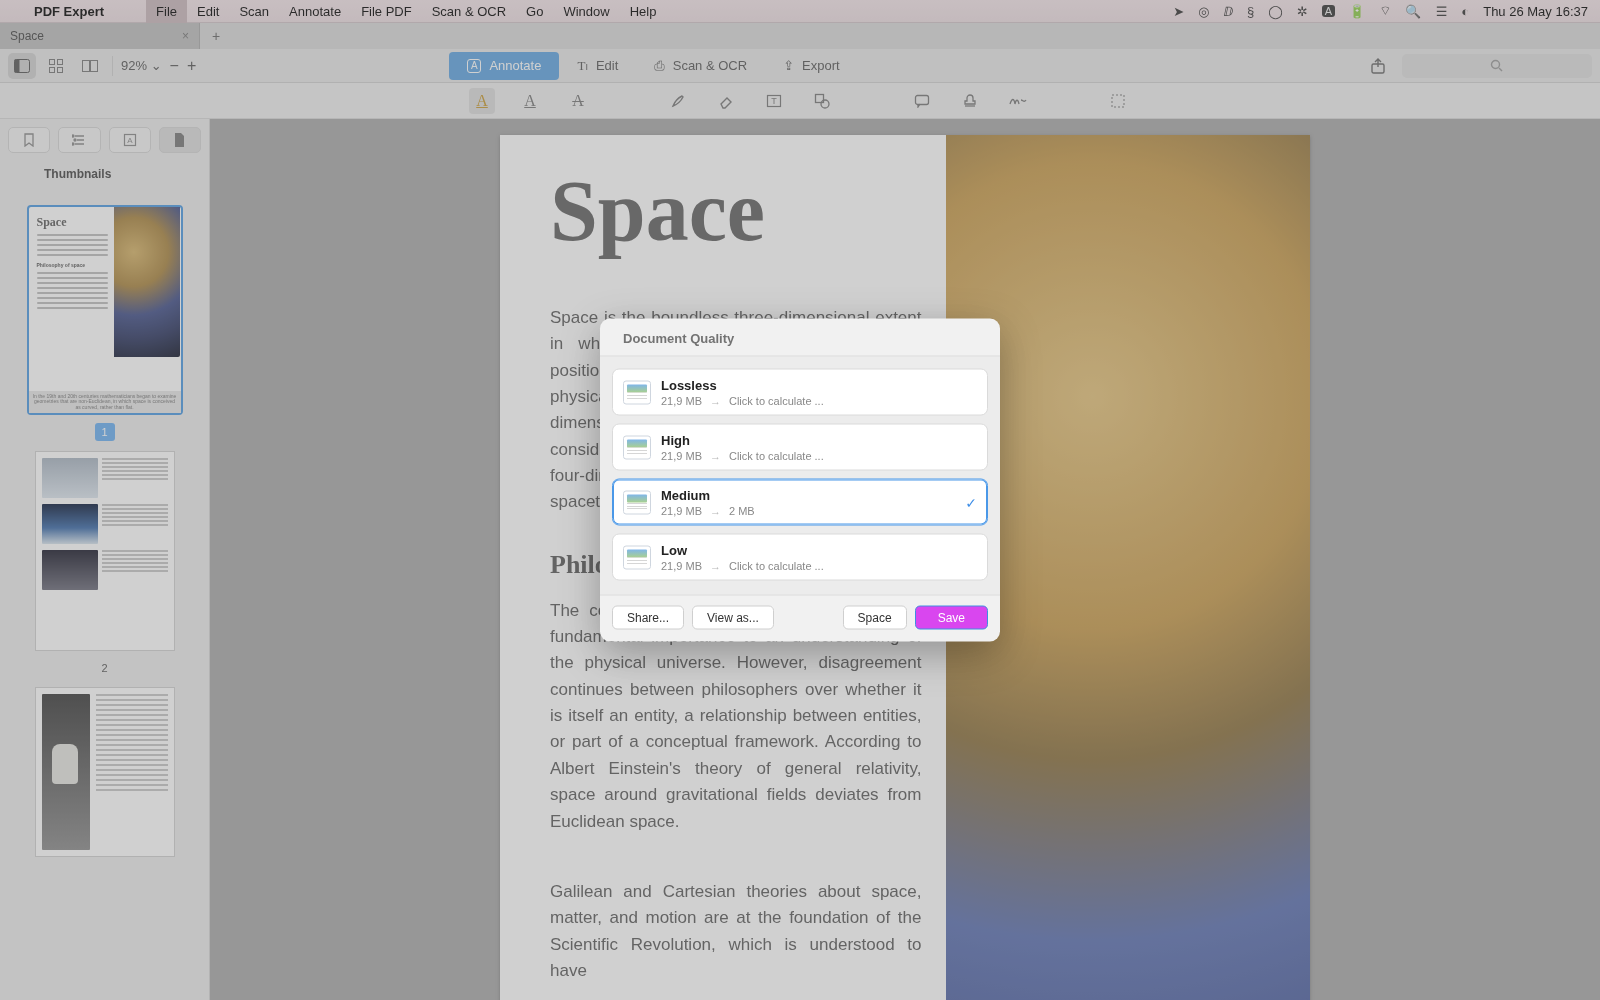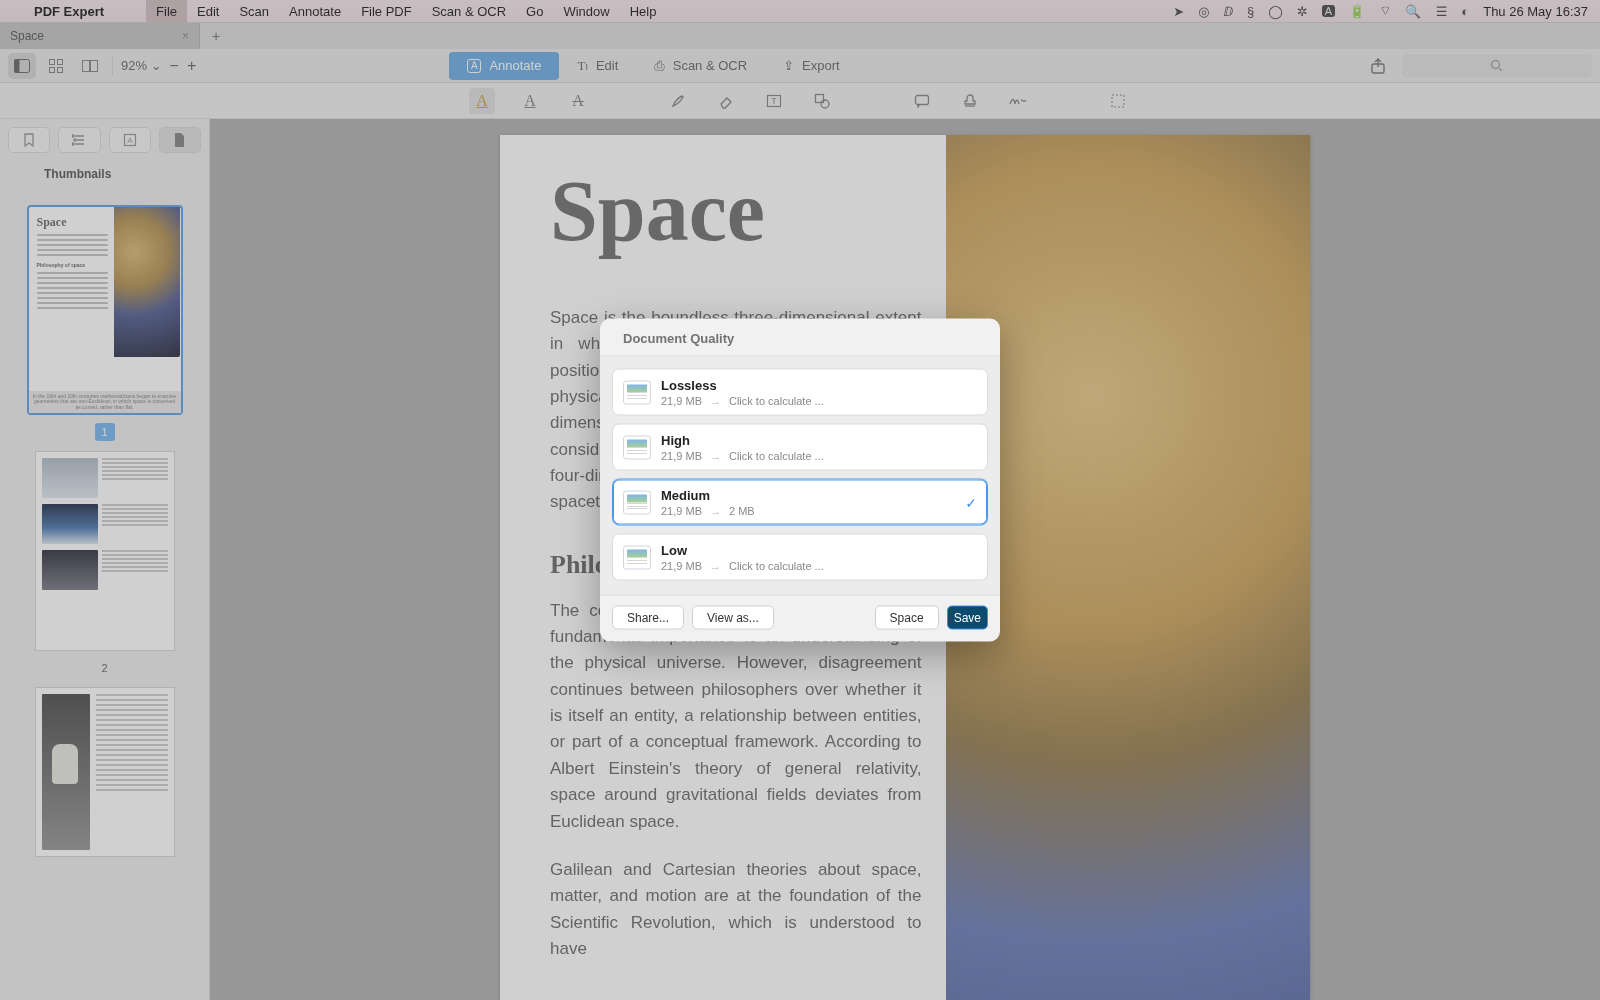--- a/index.html
+++ b/index.html
@@ -243,21 +243,21 @@
   display:flex; align-items:center; gap:8px;
   padding: 10px 12px 12px;
 }
 .dbtn {
   height: 24px; padding: 0 14px;
   background:#fff; border:1px solid #cfcfcf; border-radius:5px;
   font-size: 12px; color:#333;
   display:flex; align-items:center;
 }
 .dlg-foot .spacer { flex:1; }
-.dbtn.primary { background:#0c4a6e; border-color:#3e8ee0; color:#fff; padding: 0 6px;}
+.dbtn.primary { background:#d946ef; border-color:#3e8ee0; color:#fff; padding: 0 22px;}
 
 svg { display:block; }
 </style>
 </head>
 <body>
 
 <div class="menubar">
   <div class="menubar-left">
     <span class="apple"></span>
     <span class="app">PDF Expert</span>
@@ -549,21 +549,21 @@
     </div>
   </div>
 
   <div class="canvas">
     <div class="page">
       <div class="page-left">
         <div class="doc-title">Space</div>
         <div class="doc-body">Space is the boundless three-dimensional extent in which objects and events have relative position and direction. In classical physics, physical space is often conceived in three linear dimensions, although modern physicists usually consider it, with time, to be part of a boundless four-dimensional continuum known as spacetime.</div>
         <div class="doc-h2">Philosophy of space</div>
         <div class="doc-body" style="margin-top:18px;">The concept of space is considered to be of fundamental importance to an understanding of the physical universe. However, disagreement continues between philosophers over whether it is itself an entity, a relationship between entities, or part of a conceptual framework. According to Albert Einstein's theory of general relativity, space around gravitational fields deviates from Euclidean space.</div>
-        <div class="doc-body" style="margin-top:22px;">Galilean and Cartesian theories about space, matter, and motion are at the foundation of the Scientific Revolution, which is understood to have</div>
+        <div class="doc-body" style="">Galilean and Cartesian theories about space, matter, and motion are at the foundation of the Scientific Revolution, which is understood to have</div>
       </div>
       <div class="page-right">
         <div class="big-planet"></div>
       </div>
     </div>
   </div>
 
 </div>
 
 <div class="dim"></div>

